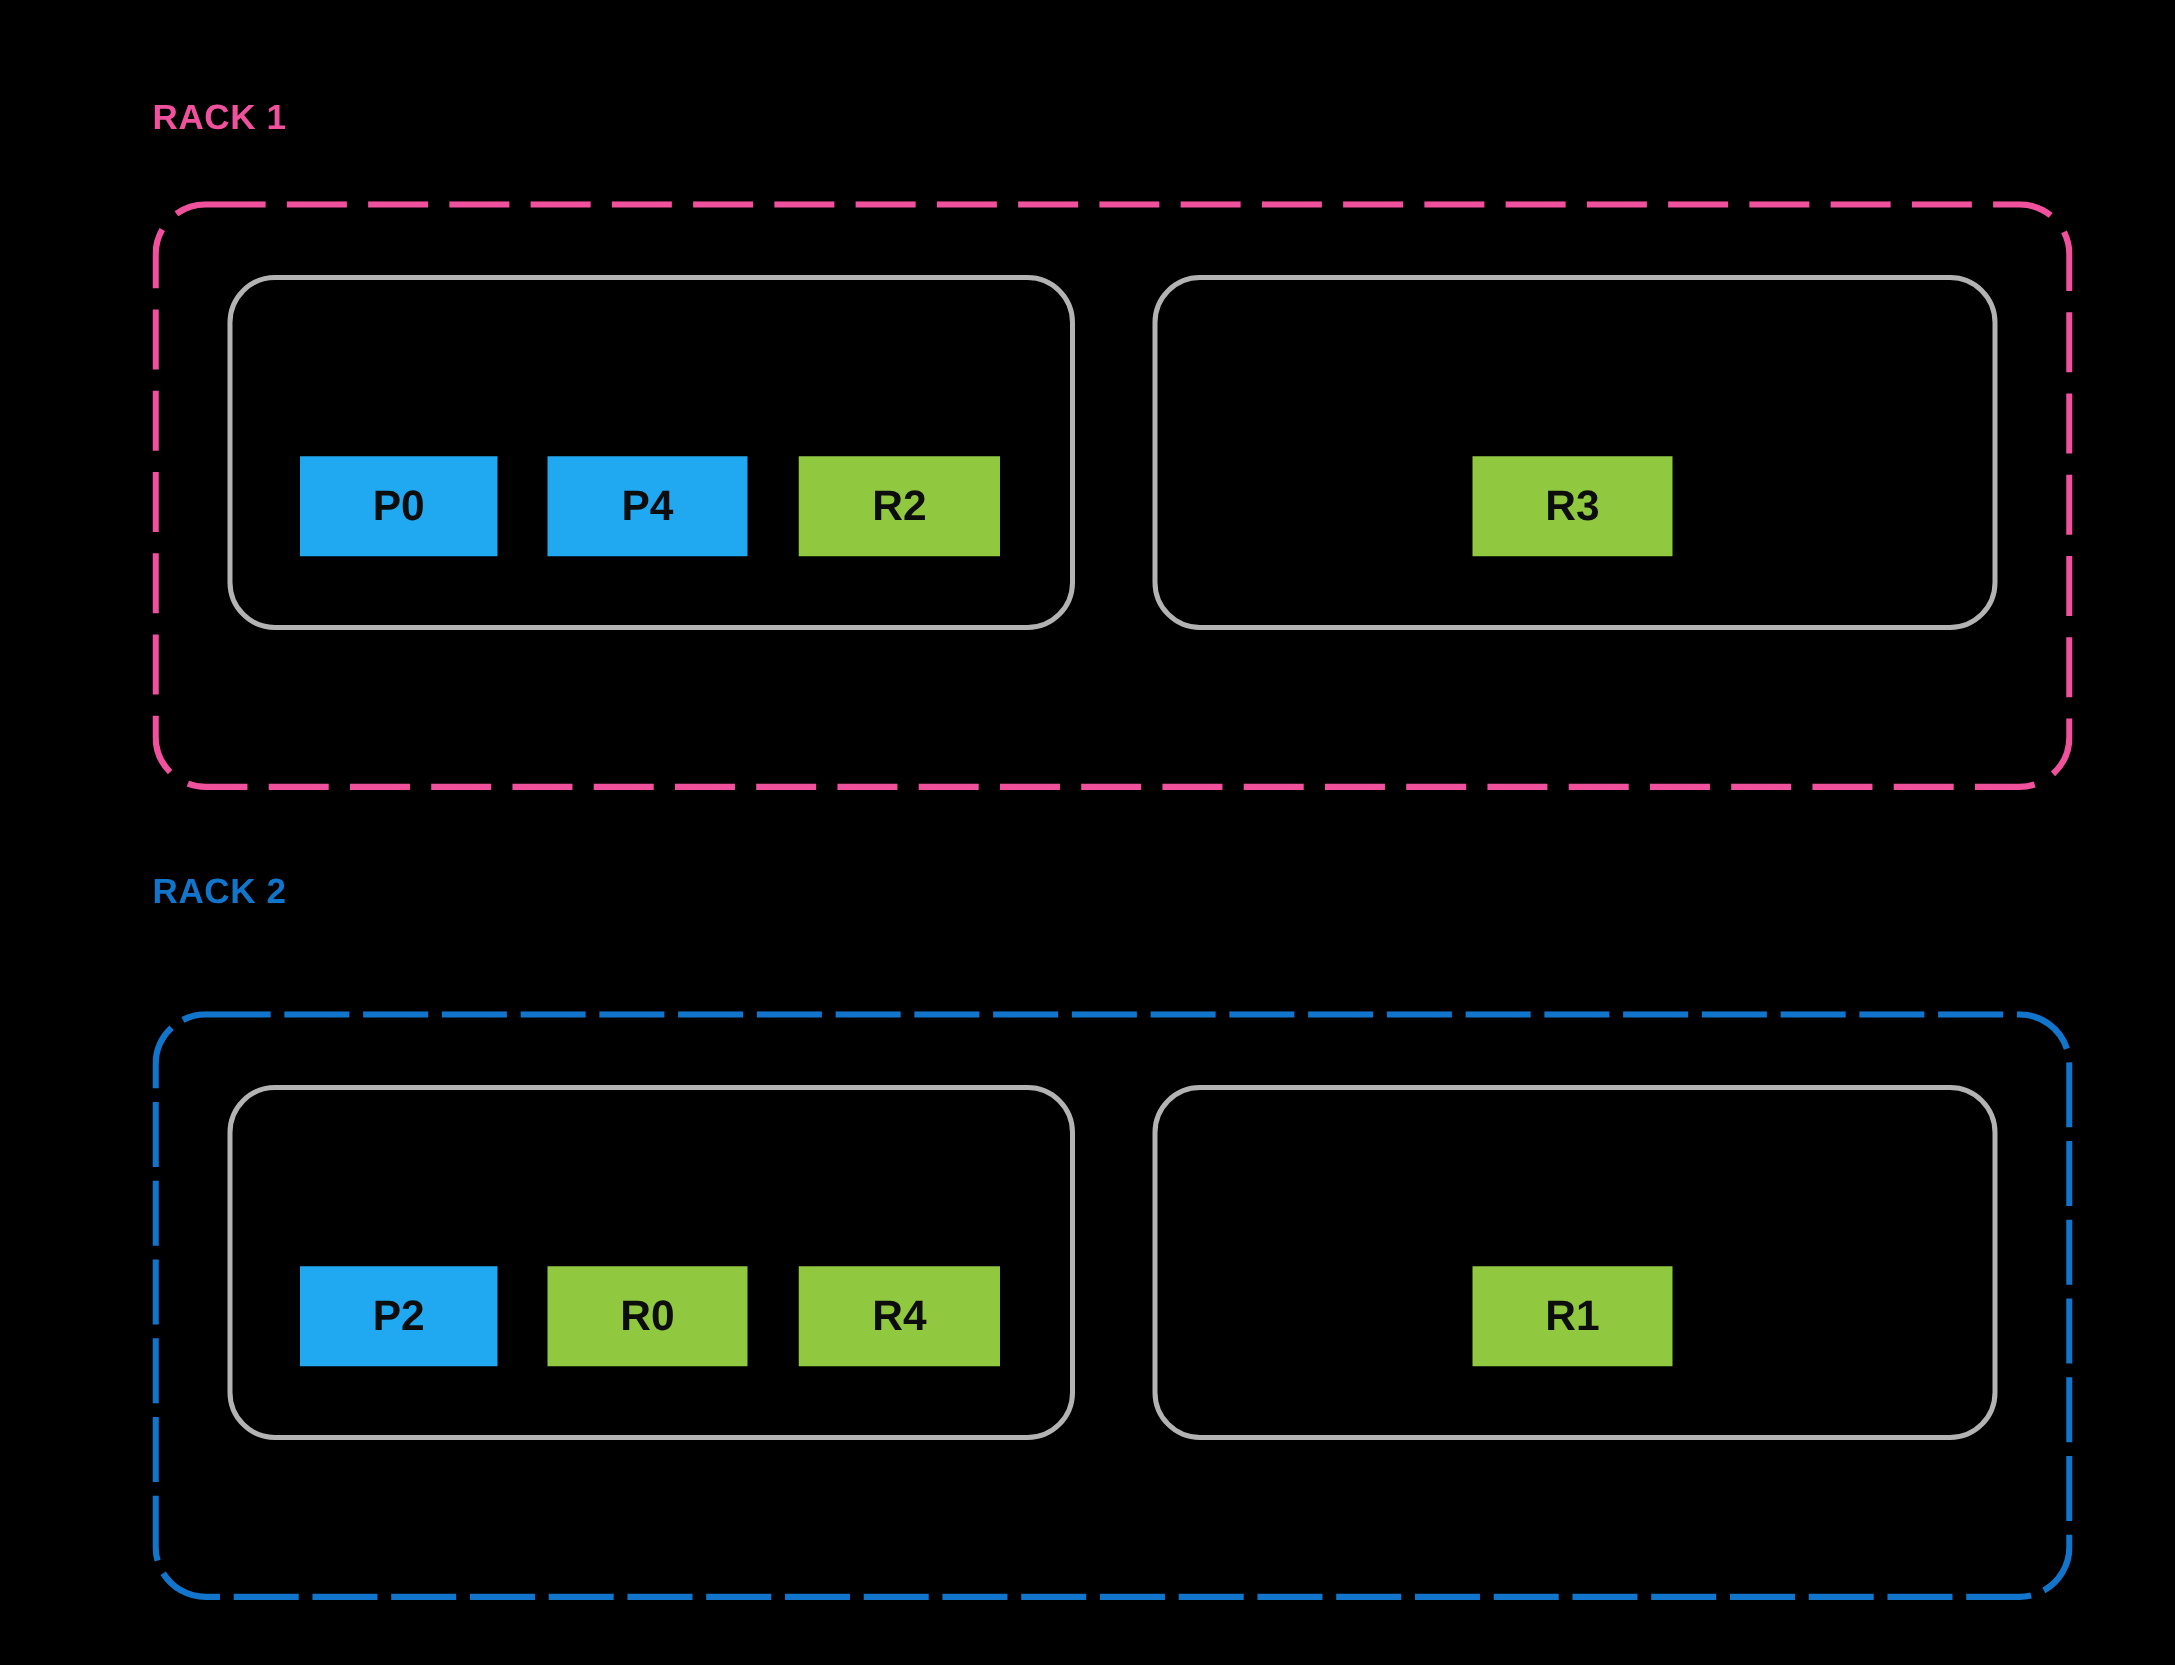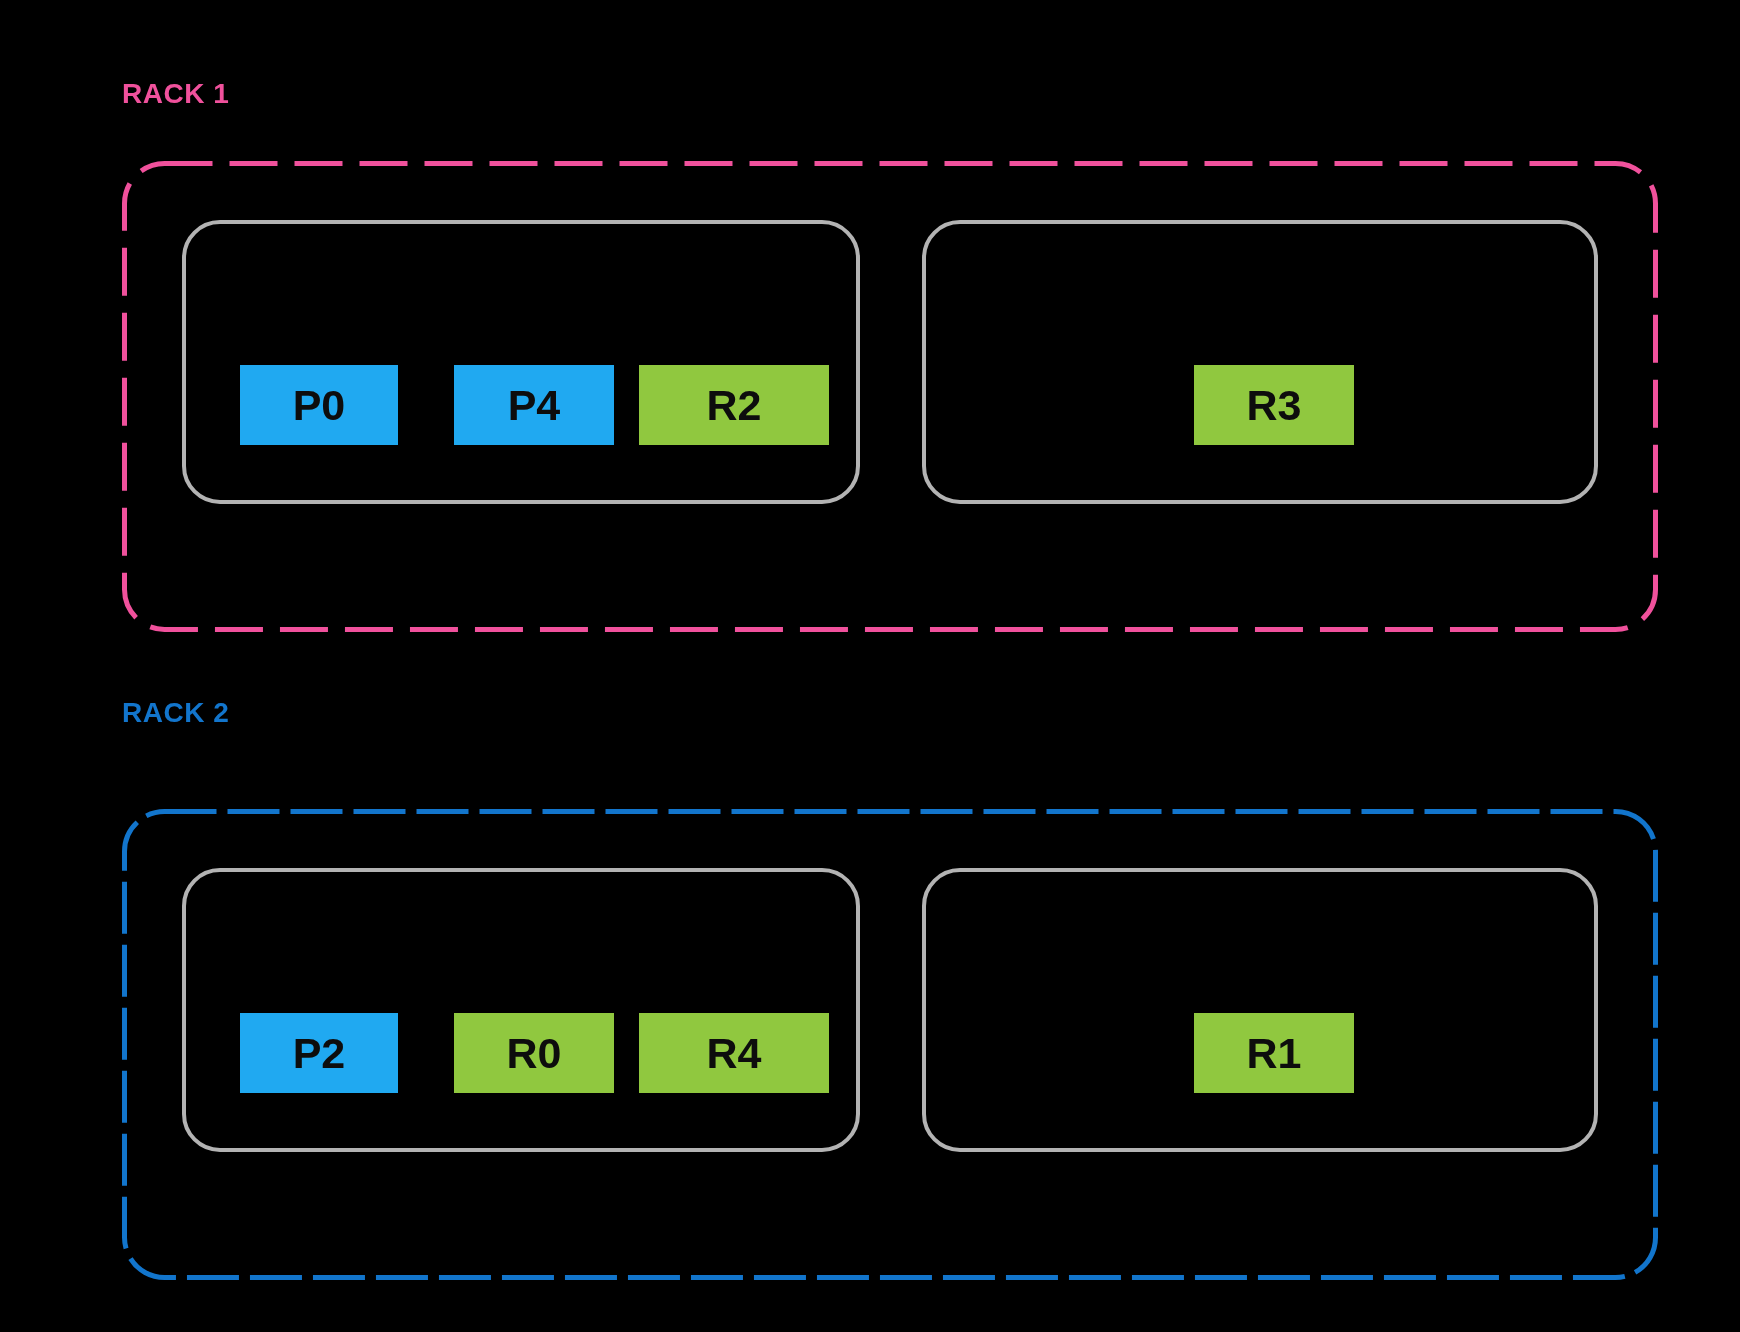--- a/index.html
+++ b/index.html
@@ -59,30 +59,30 @@
   .host.host-a { left: 60px;  width: 678px; }
   .host.host-b { left: 800px; width: 676px; }
 
   .chip {
     position: absolute;
     top: 141px;
     height: 80px;
     display: flex;
     align-items: center;
     justify-content: center;
-    font-size: 43px;
+    font-size: 34px;
     font-weight: 700;
     color: var(--chip_text, #0D0D0D);
   }
   .chip[data-type="primary"] { background: var(--chip_blue, #20A9F1); }
   .chip[data-type="replica"] { background: var(--chip_green, #90C83F); }
 
   .chip.pos-1 { left: 54px;  width: 158px; }
-  .chip.pos-2 { left: 268px; width: 160px; }
-  .chip.pos-3 { left: 453px; width: 190px; }
+  .chip.pos-2 { left: 252px; width: 160px; }
+  .chip.pos-3 { left: 453px; width: 161px; }
 </style>
 </head>
 <body>
 
 <div class="canvas">
 
   <div class="rack-label rack1">RACK 1</div>
 
   <div class="rack-frame rack1">
     <svg class="border-svg" viewBox="0 0 1536 471" xmlns="http://www.w3.org/2000/svg">

